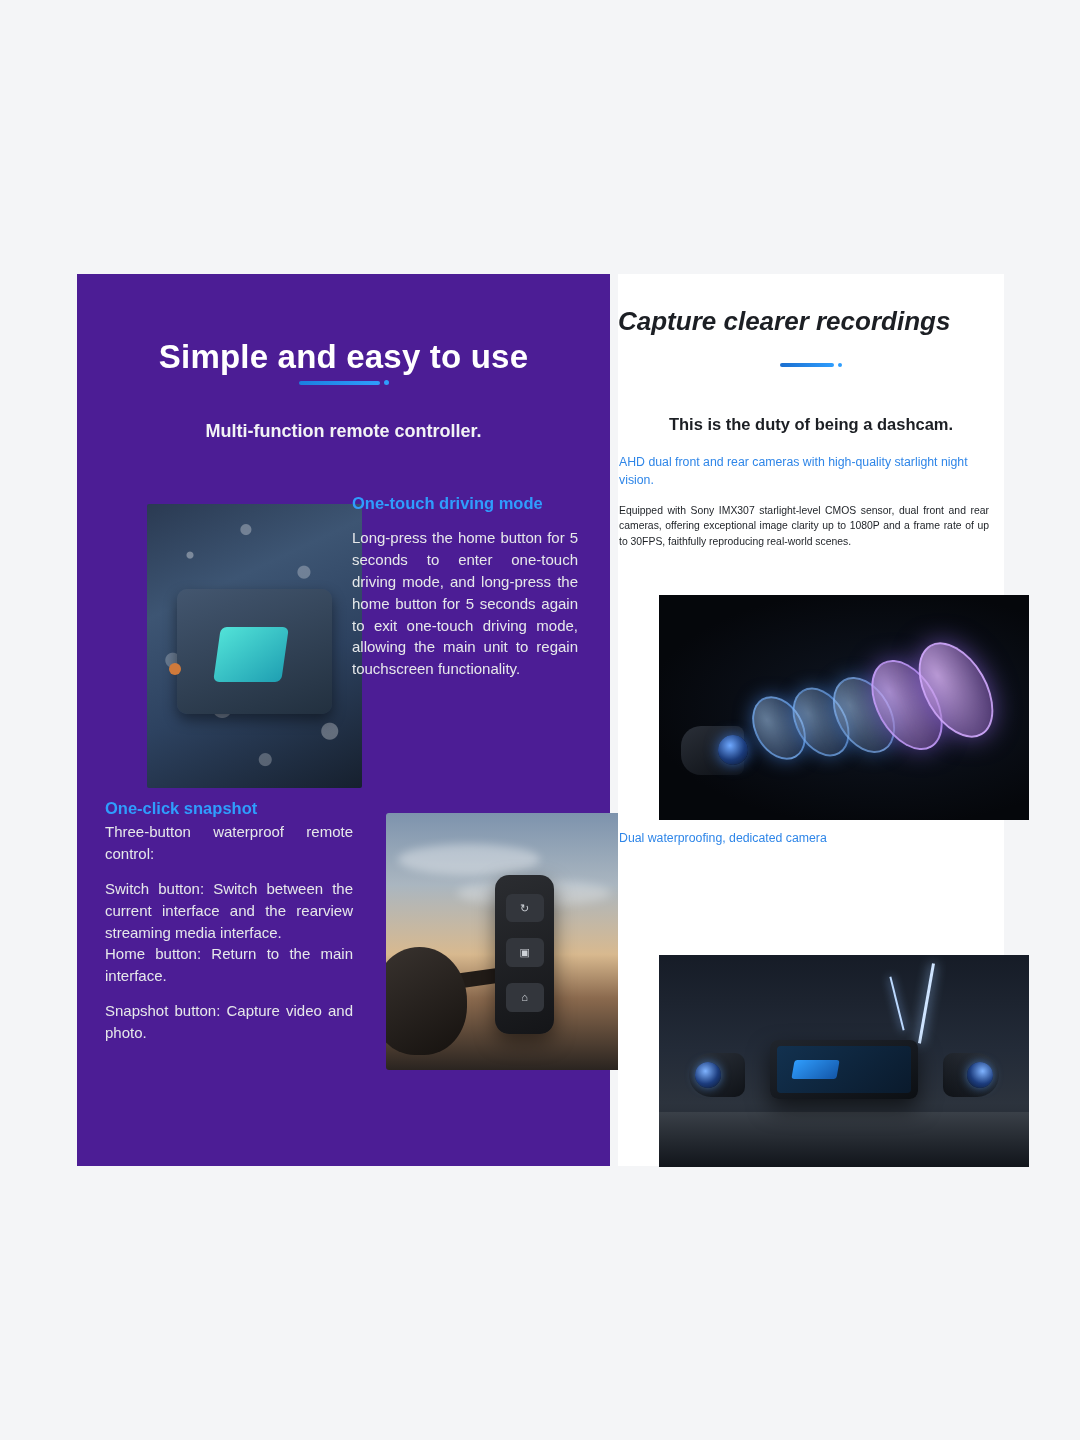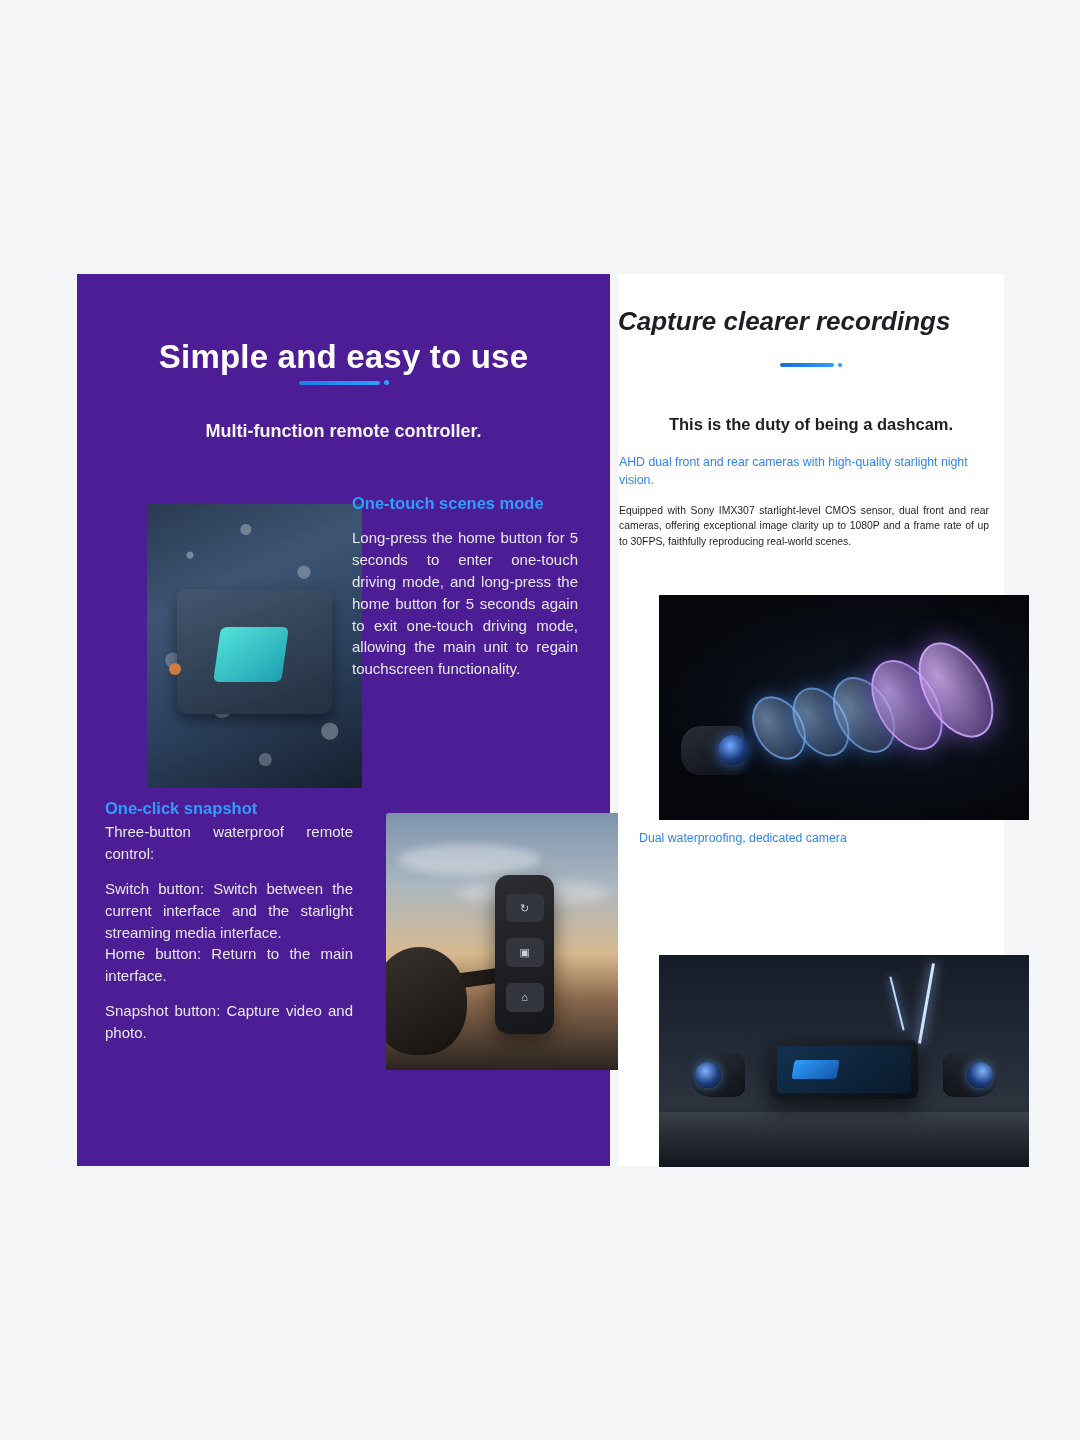--- a/index.html
+++ b/index.html
@@ -333,21 +333,21 @@
     border-radius: 50%;
     transform: rotate(-30deg);
   }
 
   .r-block-2 {
     position: absolute;
     left: 1px;
     top: 556px;
     width: 370px;
   }
-  .r-block-2 .r-head { margin-bottom: 12px; padding-left: 20px; }
+  .r-block-2 .r-head { margin-bottom: 12px; }
 
   .img-storm {
     position: absolute;
     left: 1px;
     top: 665px;
     width: 370px;
     height: 212px;
     overflow: hidden;
     background: linear-gradient(180deg, #161c27 0%, #232b38 45%, #2c333d 70%, #1a1f27 100%);
   }
@@ -446,28 +446,28 @@
     <h2 class="left-sub">Multi-function remote controller.</h2>
 
     <figure class="img-rain">
       <div class="device">
         <div class="screen"></div>
       </div>
       <div class="knob"></div>
     </figure>
 
     <div class="block-a">
-      <div class="sec-head-blue">One-touch scenes mode</div>
+      <div class="sec-head-blue">One-touch driving mode</div>
       <p class="body-text" style="margin:0;">Long-press the home button for 5 seconds to enter one-touch driving mode, and long-press the home button for 5 seconds again to exit one-touch driving mode, allowing the main unit to regain touchscreen functionality.</p>
     </div>
 
     <div class="block-b">
       <div class="sec-head-blue">One-click snapshot</div>
       <p class="body-text">Three-button waterproof remote control:</p>
-      <p class="body-text" style="margin-bottom:0;">Switch button: Switch between the current interface and the starlight streaming media interface.</p>
+      <p class="body-text" style="margin-bottom:0;">Switch button: Switch between the current interface and the rearview streaming media interface.</p>
       <p class="body-text">Home button: Return to the main interface.</p>
       <p class="body-text" style="margin-bottom:0;">Snapshot button: Capture video and photo.</p>
     </div>
 
     <figure class="img-sunset">
       <div class="cloud"></div>
       <div class="cloud2"></div>
       <div class="stalk"></div>
       <div class="mirror"></div>
       <div class="remote">

